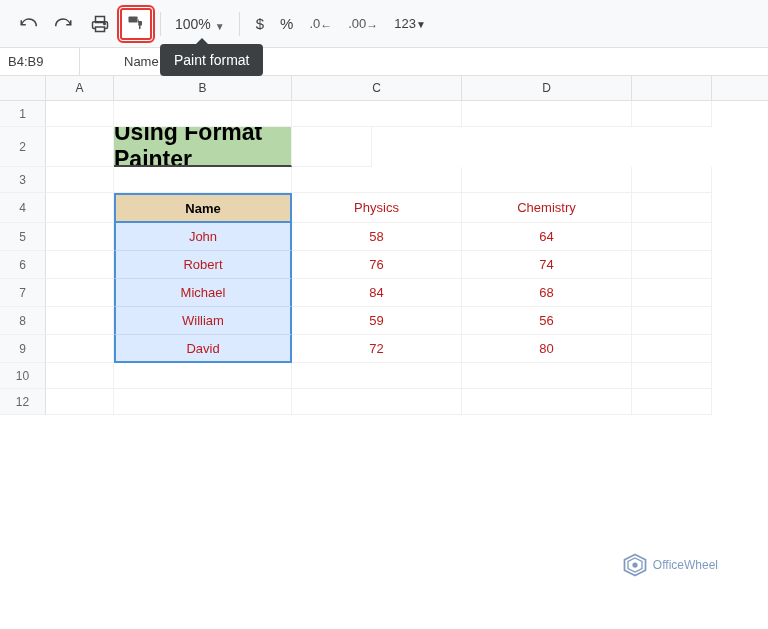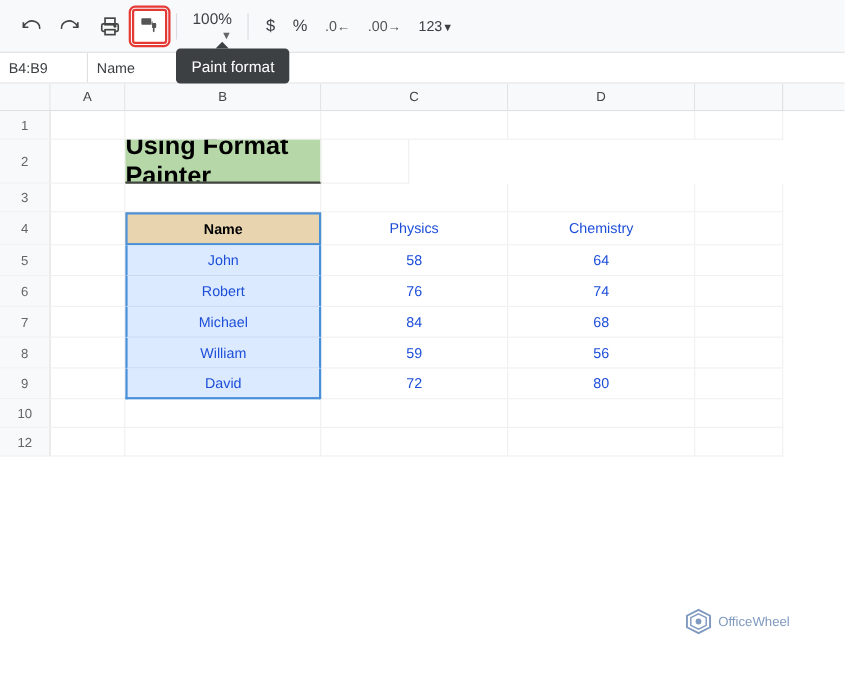--- a/index.html
+++ b/index.html
@@ -49,21 +49,20 @@
     }
     .zoom-control {
       display: flex;
       align-items: flex-end;
       gap: 2px;
       font-size: 14px;
       color: #3c4043;
       cursor: pointer;
       padding: 4px 6px;
       border-radius: 3px;
-      flex-direction: column;
     }
     .format-controls {
       display: flex;
       align-items: center;
       gap: 8px;
       font-size: 14px;
       color: #3c4043;
       margin-left: 4px;
     }
     .format-btn {
@@ -98,20 +97,21 @@
       border-bottom: 6px solid #3c4043;
     }
 
     
     .formula-bar {
       display: flex;
       align-items: center;
       height: 28px;
       border-bottom: 1px solid #e0e0e0;
       background: #fff;
+      gap: 36px;
     }
     .cell-ref {
       width: 80px;
       min-width: 80px;
       height: 100%;
       display: flex;
       align-items: center;
       padding: 0 8px;
       font-size: 13px;
       color: #3c4043;
@@ -187,21 +187,21 @@
       background: #f8f9fa;
       border-right: 1px solid #e0e0e0;
       border-bottom: 1px solid #f0f0f0;
     }
     .cell {
       height: 26px;
       display: flex;
       align-items: center;
       justify-content: center;
       font-size: 13px;
-      color: #1d4ed8;
+      color: #b91c1c;
       border-right: 1px solid #f0f0f0;
       border-bottom: 1px solid #f0f0f0;
       overflow: hidden;
     }
     .cell.col-a { width: 68px; min-width: 68px; }
     .cell.col-b { width: 178px; min-width: 178px; }
     .cell.col-c { width: 170px; min-width: 170px; }
     .cell.col-d { width: 170px; min-width: 170px; }
     .cell.col-e { width: 80px; min-width: 80px; }
 

